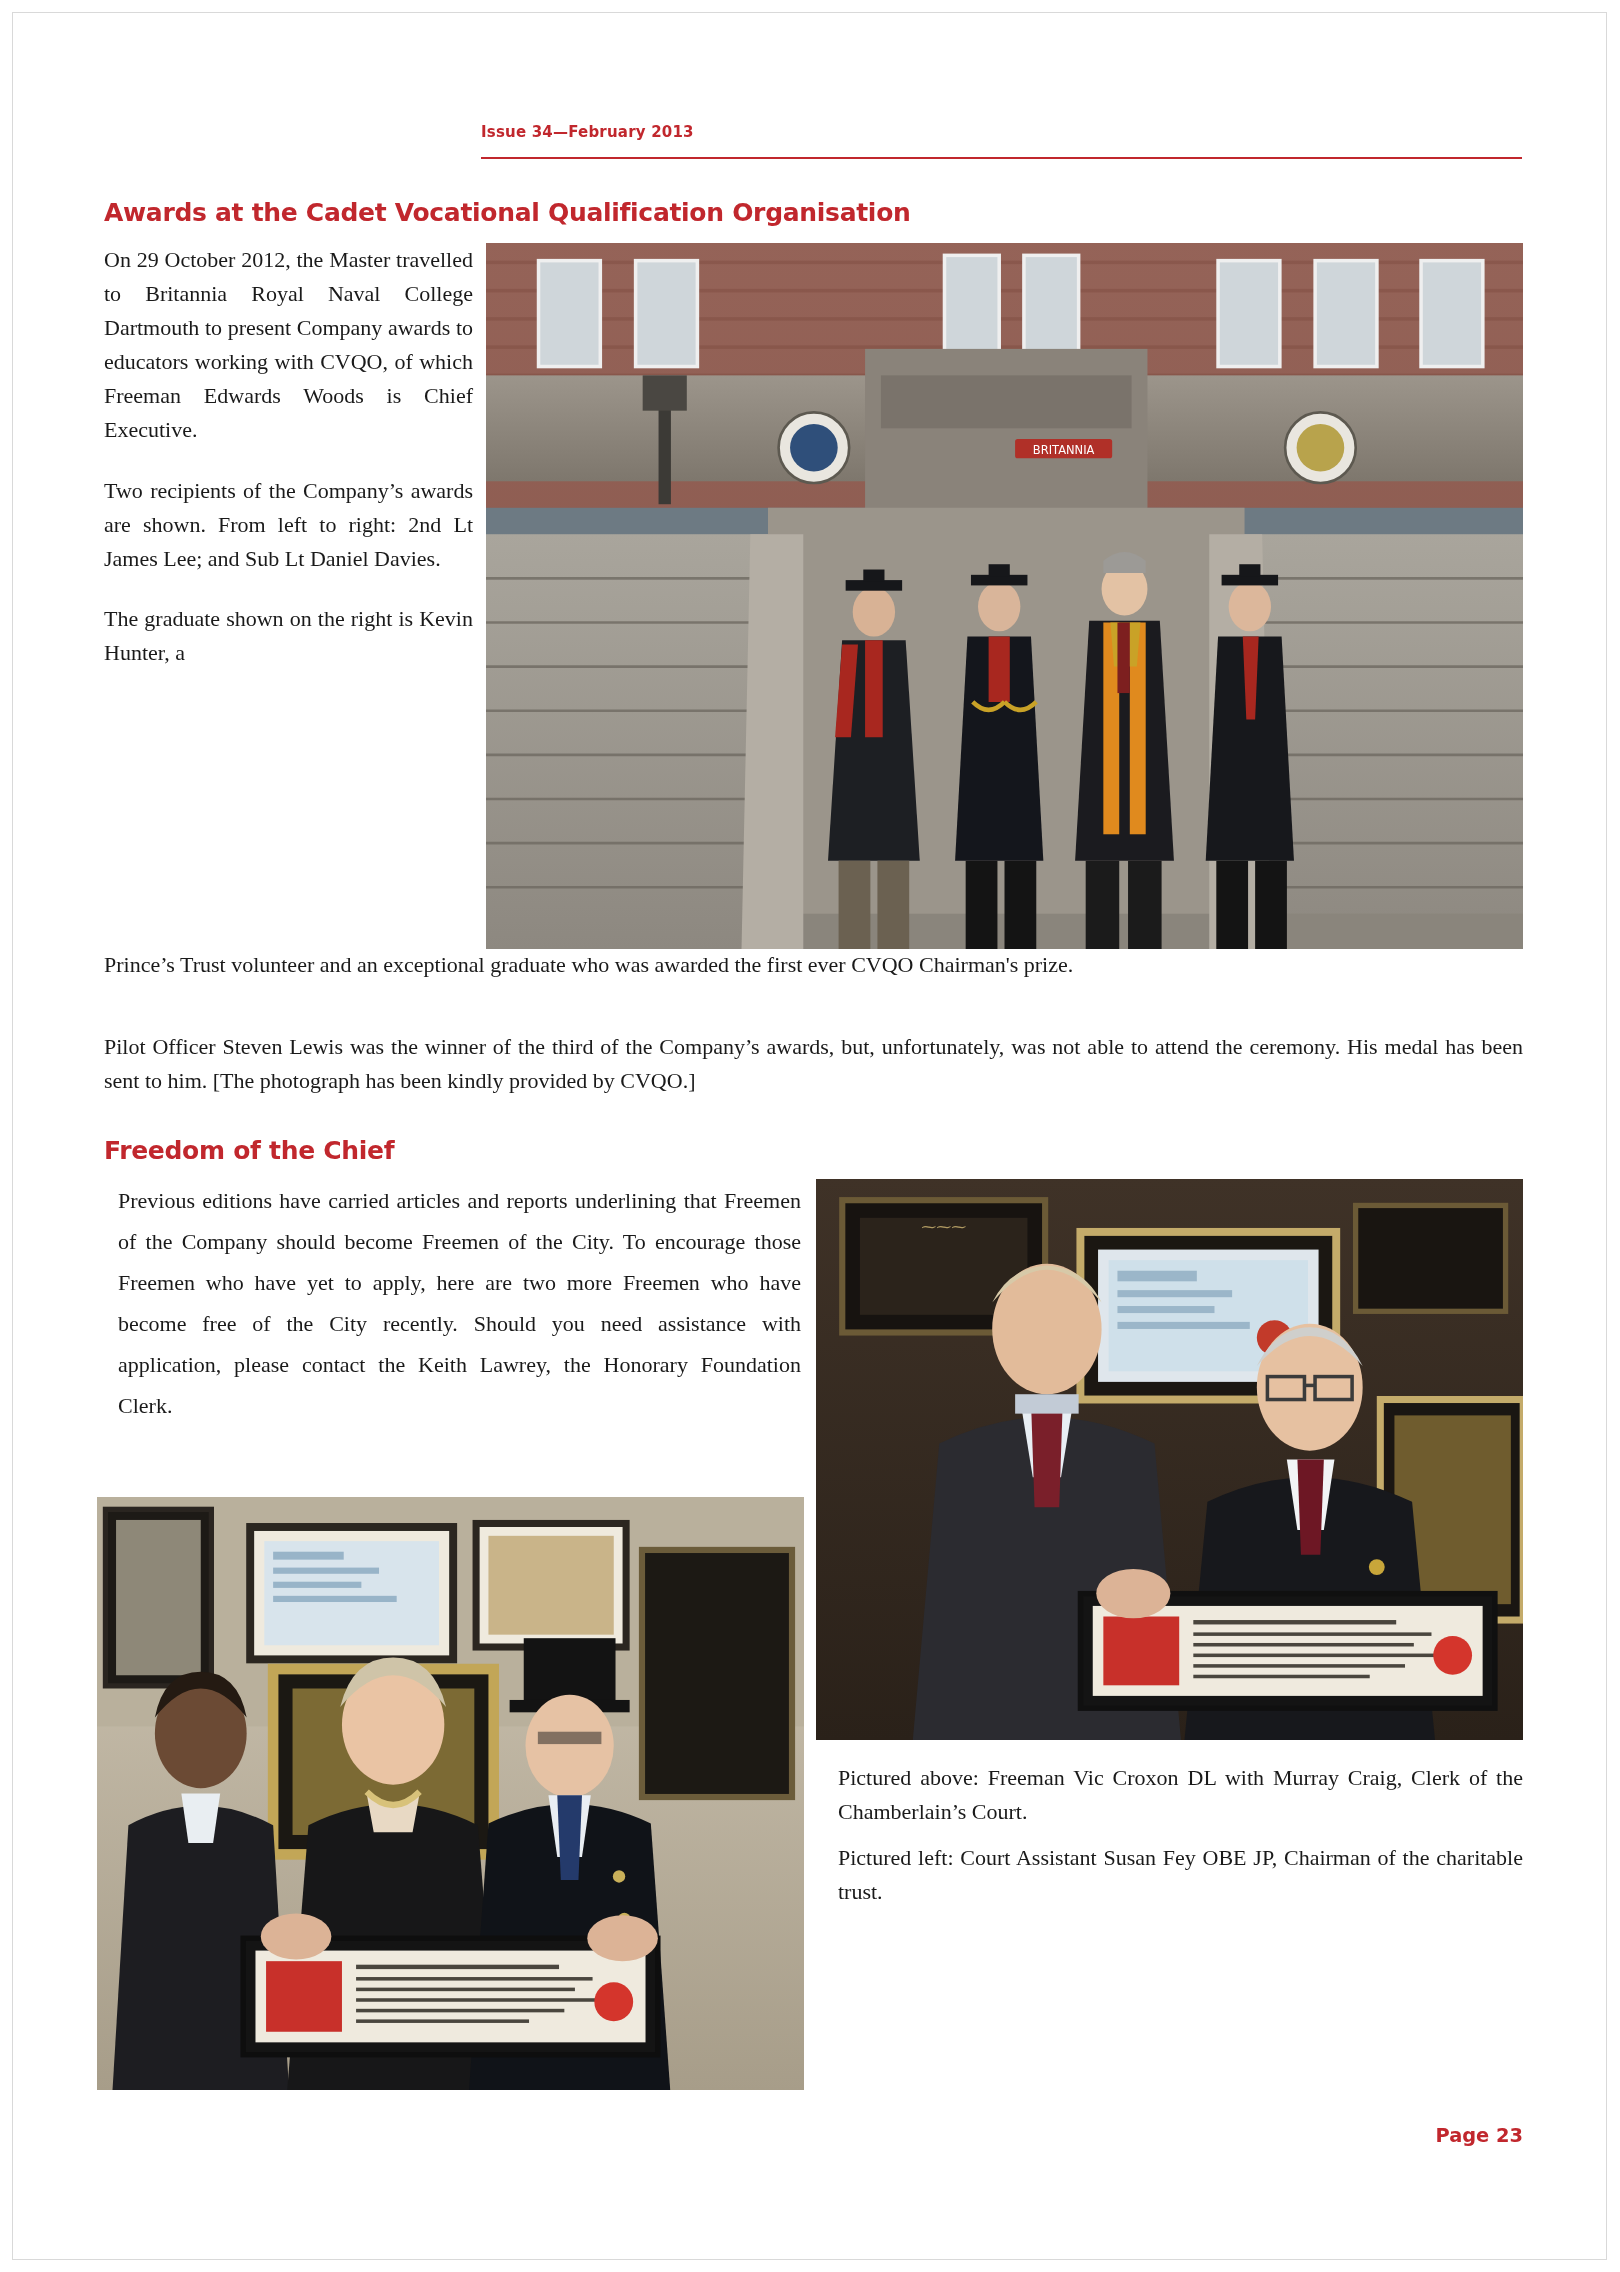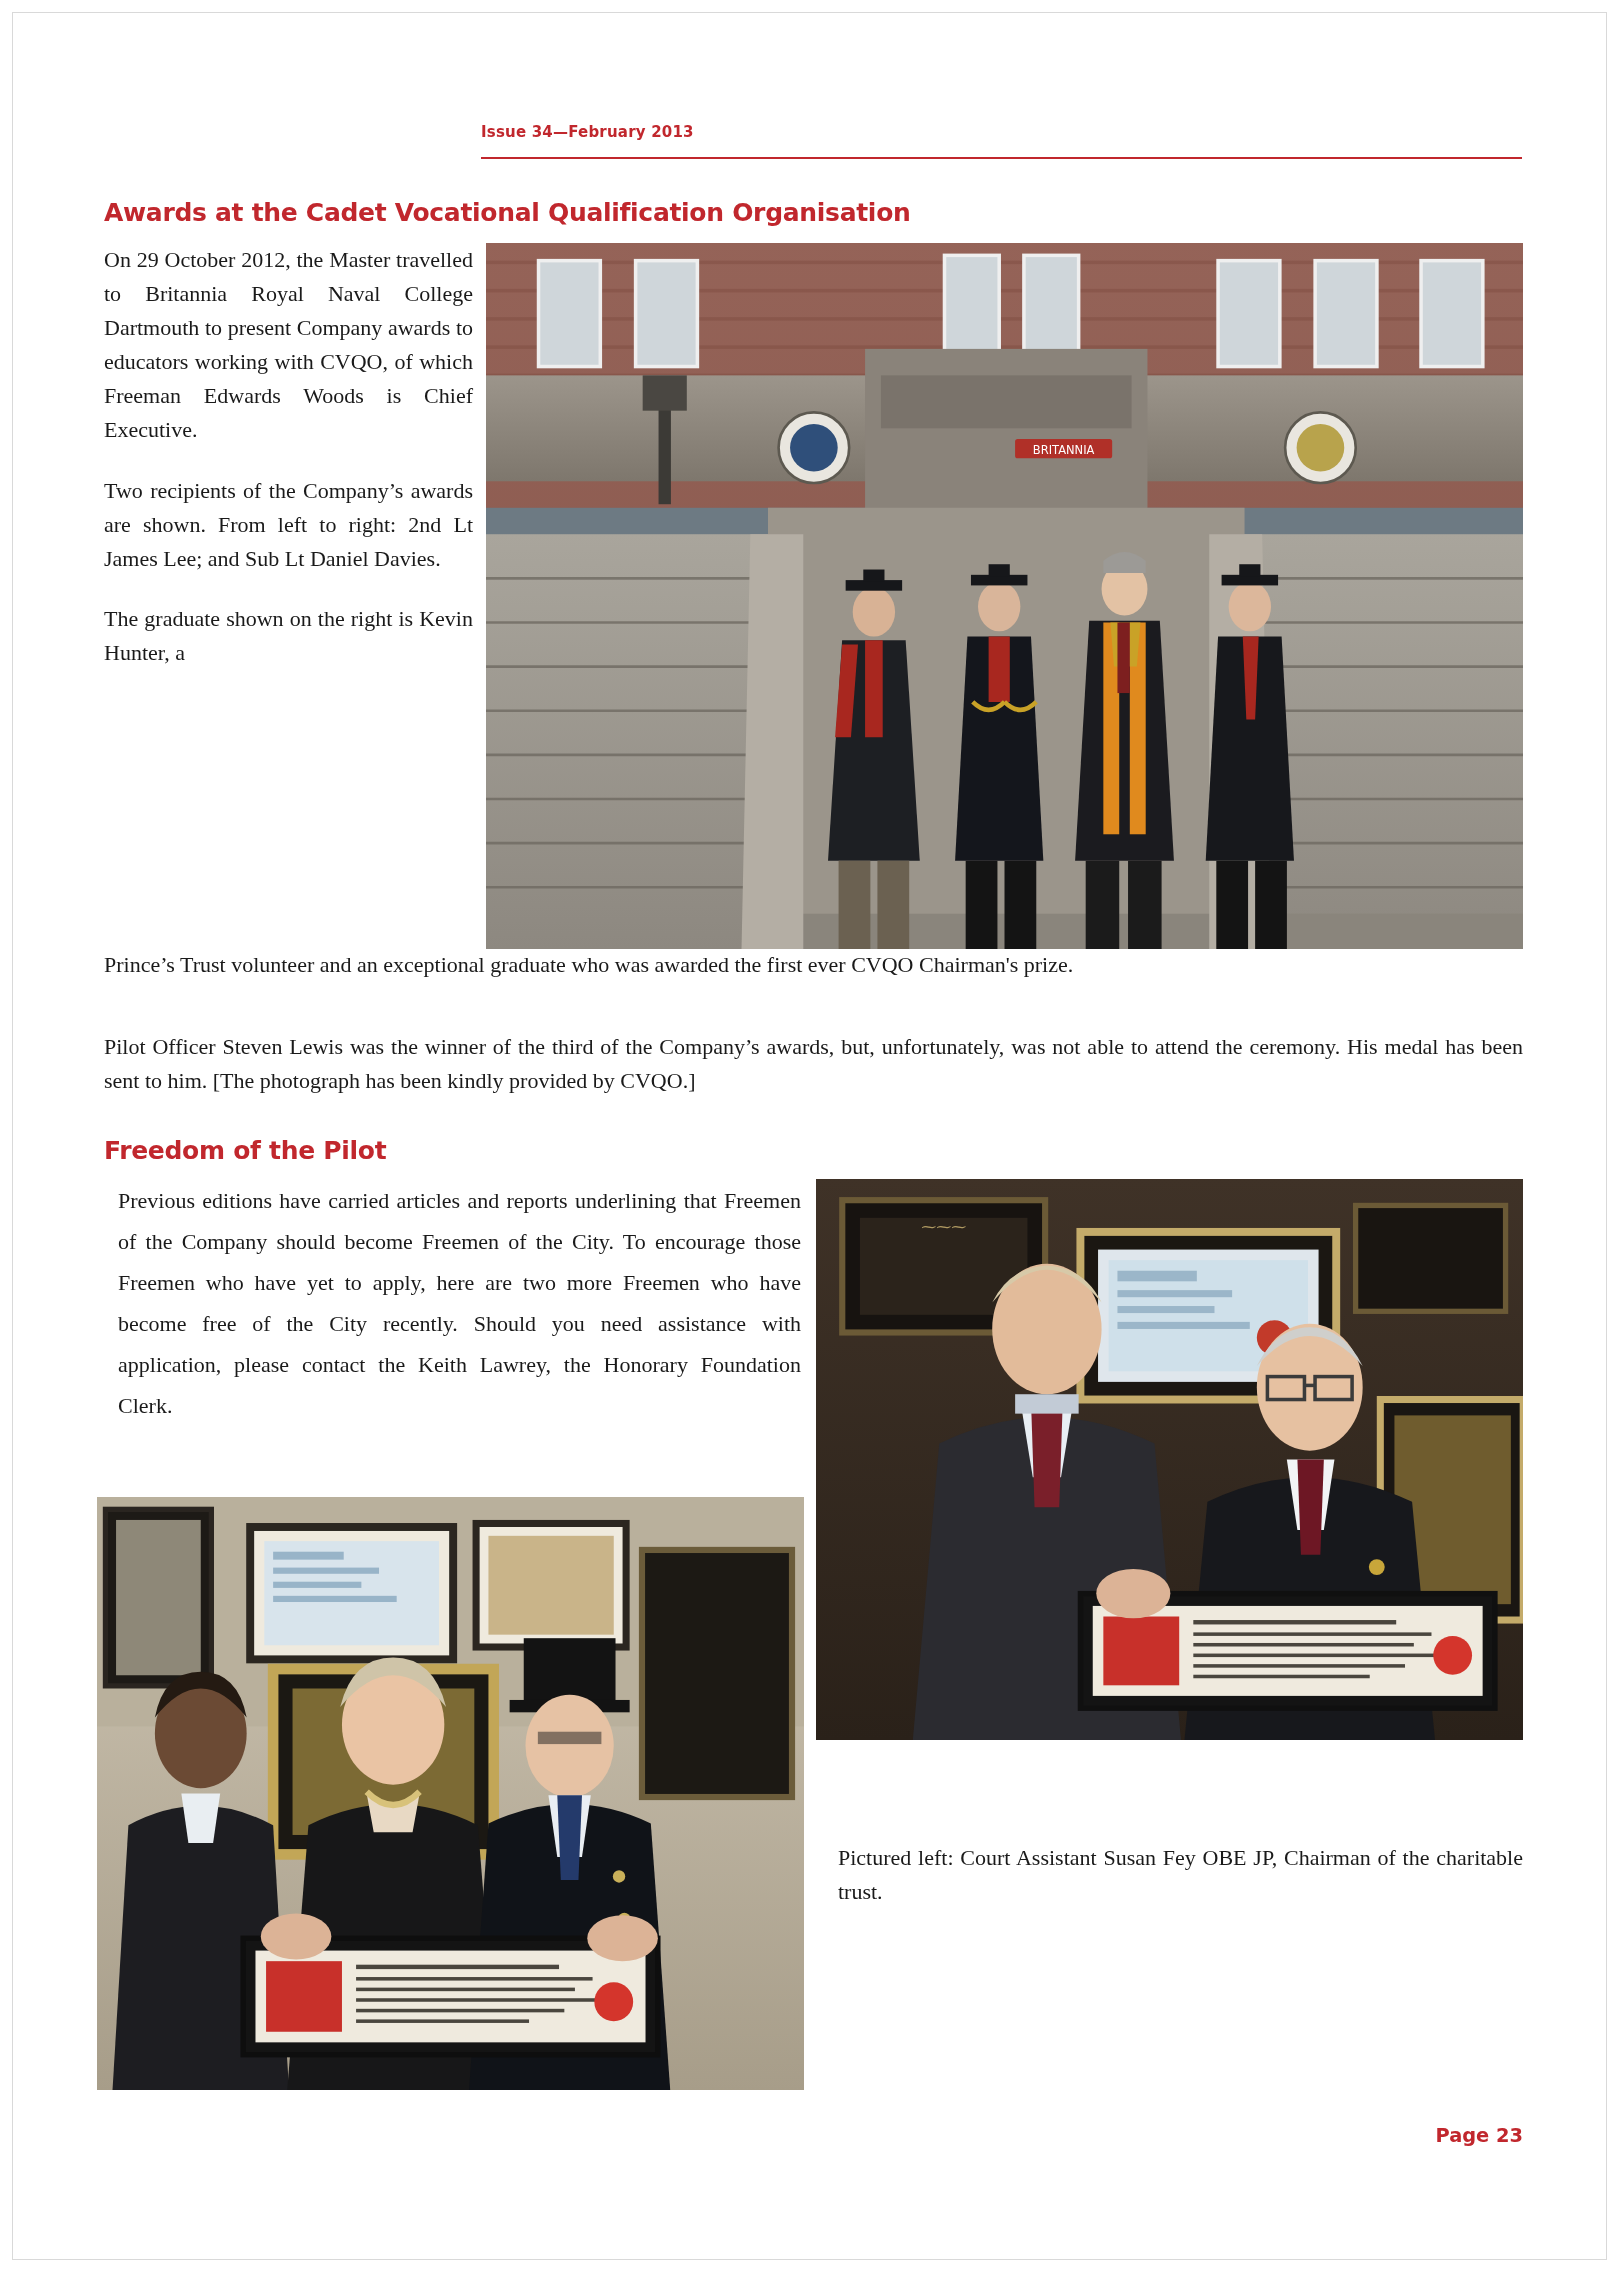--- a/index.html
+++ b/index.html
@@ -323,21 +323,21 @@
         <rect x="872" y="700" width="36" height="100" fill="#141414"></rect>
       </g>
     </svg>
   </div>
 
   <div class="para-wide p-cvqo-tail">Prince’s Trust volunteer and an exceptional graduate who was awarded the first ever CVQO Chairman's prize.</div>
 
   <div class="para-wide p-pilot">Pilot Officer Steven Lewis was the winner of the third of the Company’s awards, but, unfortunately, was not able to attend the ceremony. His medal has been sent to him. [The photograph has been kindly provided by CVQO.]</div>
 
   <div class="sec2-title">
-    <h2 class="section-title">Freedom of the Pilot</h2>
+    <h2 class="section-title">Freedom of the Chief</h2>
   </div>
 
   <div class="col-left-2">
     <p style="margin:0">Previous editions have carried articles and reports underlining that Freemen of the Company should become Freemen of the City. To encourage those Freemen who have yet to apply, here are two more Freemen who have become free of the City recently. Should you need assistance with application, please contact the Keith Lawrey, the Honorary Foundation Clerk.</p>
   </div>
 
   <div class="photo2">
     <svg class="ph" viewBox="0 0 802 636" preserveAspectRatio="xMidYMid slice">
       <defs>
         <linearGradient id="wallg2" x1="0" y1="0" x2="0" y2="1">
@@ -473,17 +473,18 @@
           <rect x="294" y="580" width="236" height="4"></rect>
             <rect x="294" y="592" width="196" height="4"></rect>
         </g>
         <circle cx="586" cy="572" r="22" fill="#d4352c"></circle>
       </g>
       <ellipse cx="226" cy="498" rx="40" ry="26" fill="#dcb396"></ellipse>
       <ellipse cx="596" cy="500" rx="40" ry="26" fill="#dcb396"></ellipse>
     </svg>
   </div>
 
+  <div class="cap-above">Pictured above: Freeman Vic Croxon DL with Murray Craig, Clerk of the Chamberlain’s Court.</div>
   <div class="cap-left">Pictured left: Court Assistant Susan Fey OBE JP, Chairman of the charitable trust.</div>
 
   <div class="page-number">Page 23</div>
 </div>
 
 
 </body></html>

